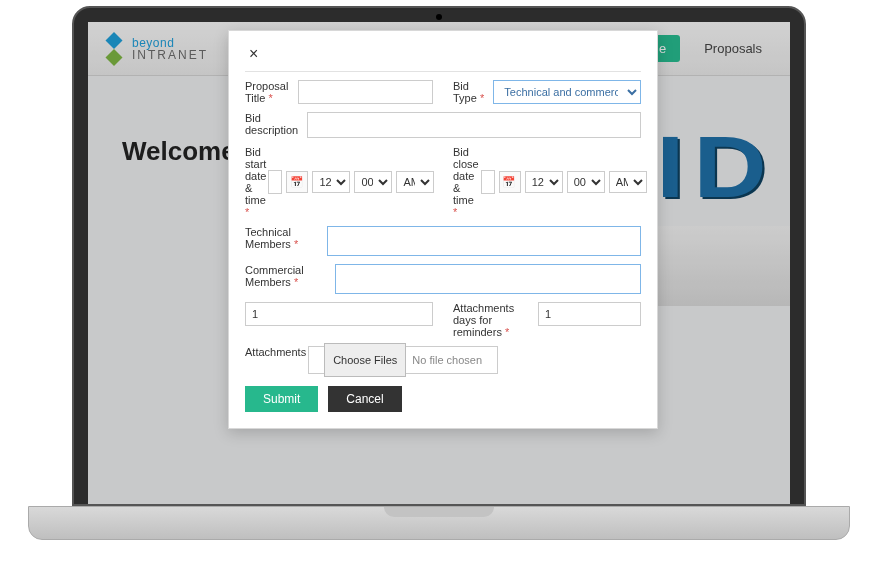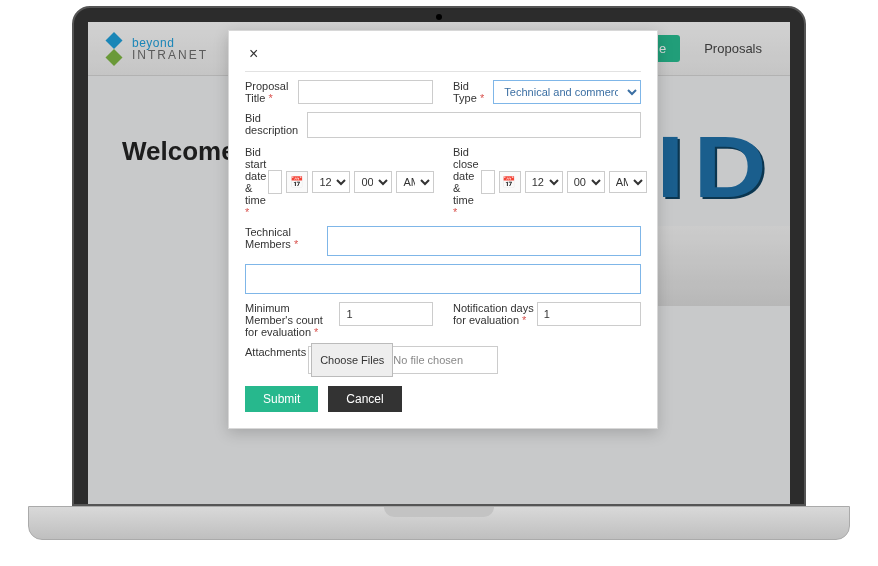--- a/index.html
+++ b/index.html
@@ -140,23 +140,23 @@
     width:22px; height:22px; border:1px solid #ccc; display:inline-flex;
     align-items:center; justify-content:center; font-size:11px; background:#fafafa;
   }
   .dt-row select { height:22px; width:38px; padding:0 2px; }
 
   .file-wrap {
     display:flex; align-items:center;
     border:1px solid #ccc; width: 190px; height:28px; padding:2px;
   }
   .file-btn {
-    border:1px solid #bbb; background:#eee; padding:10px 8px; font-size:11px;
-  }
-  .file-text { margin-left:0; color:#888; }
+    border:1px solid #bbb; background:#eee; padding:10px 8px; font-size:11px;margin-left:13px;
+  }
+  .file-text { margin-left:6px; color:#888; }
 
   .actions { margin-top: 12px; display:flex; gap:10px; }
   .btn { padding: 6px 18px; font-size: 12px; border:none; cursor:pointer; color:#fff; }
   .btn.submit { background:#27b88d; }
   .btn.cancel { background:#333; }
 </style>
 </head>
 <body>
 
 <div class="device">
@@ -250,35 +250,35 @@
           <label>
             <span>Technical Members</span>
             <span class="req">*</span>
           </label>
           <div class="people-box fake-input"></div>
         </div>
       </div>
 
       <div class="row">
         <div class="col full">
+          <label>
+            <span>Commercial Members</span>
+            <span class="req">*</span>
+          </label>
           <div class="people-box fake-input"></div>
         </div>
       </div>
 
       <div class="row">
         <div class="col">
-          <label>
-            <span>Minimum Member's count for evaluation</span>
-            <span class="req">*</span>
-          </label>
           <input type="text" value="1" style="">
         </div>
         <div class="col">
           <label>
-            <span>Notification days for evaluation</span>
+            <span>Attachments days for reminders</span>
             <span class="req">*</span>
           </label>
           <input type="text" value="1" style="">
         </div>
       </div>
 
       <div class="row">
         <div class="col full">
           <label>Attachments</label>
           <div class="file-wrap">

